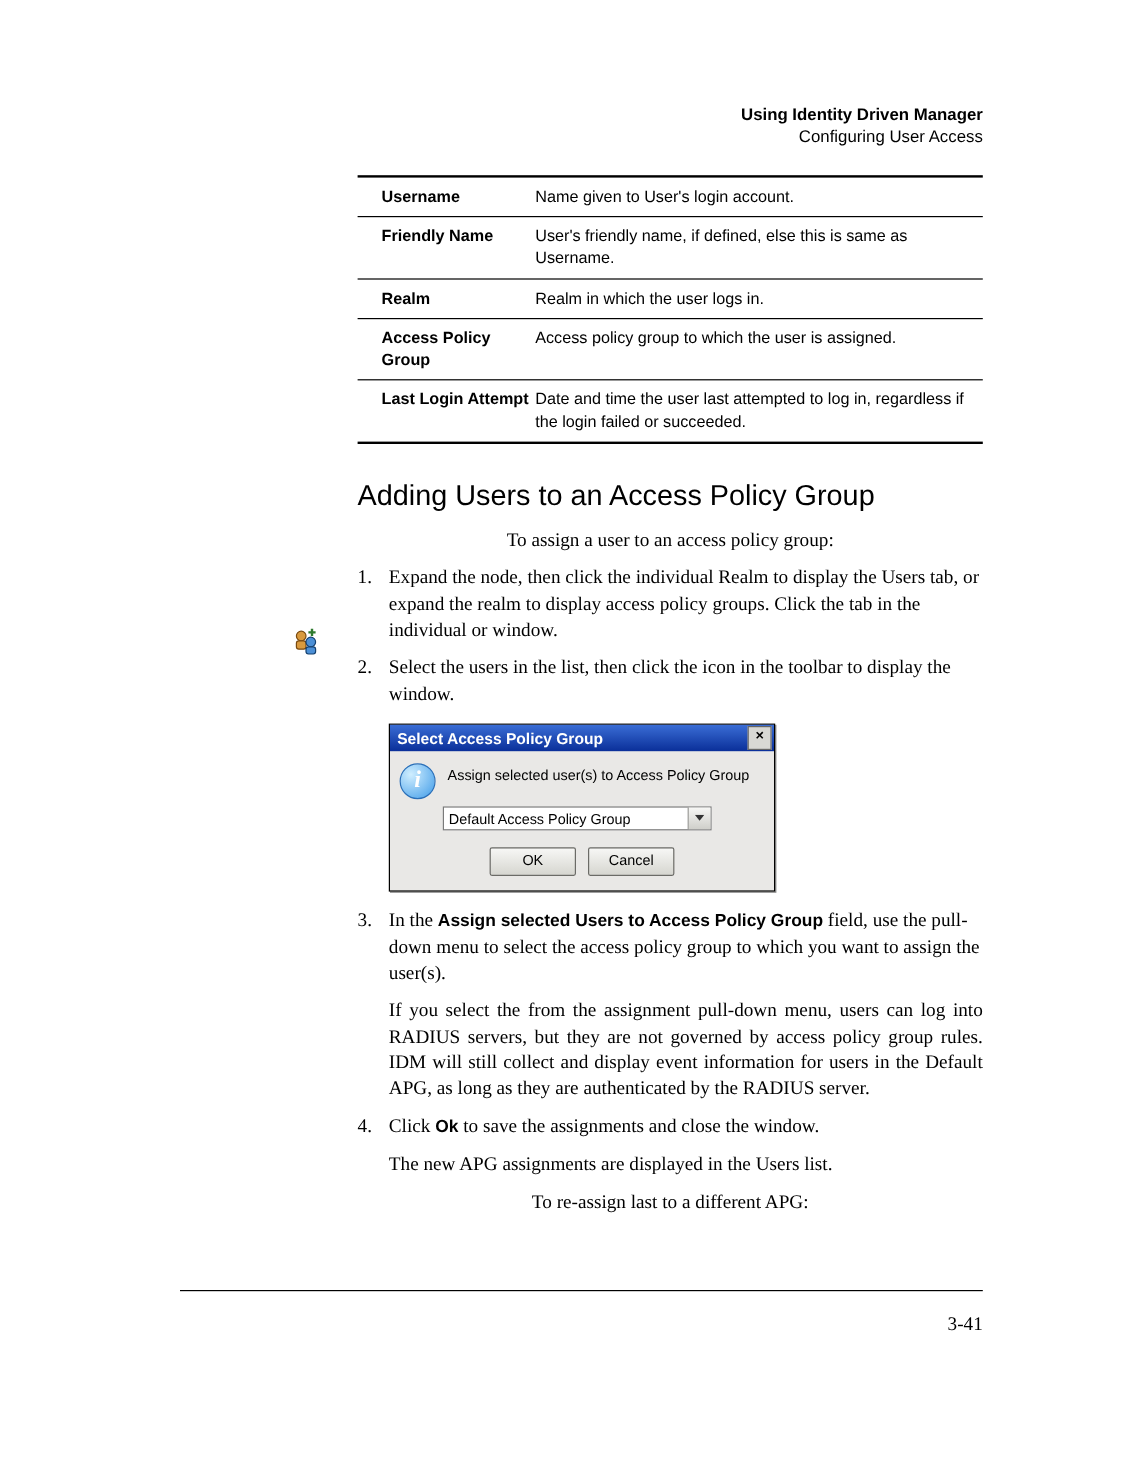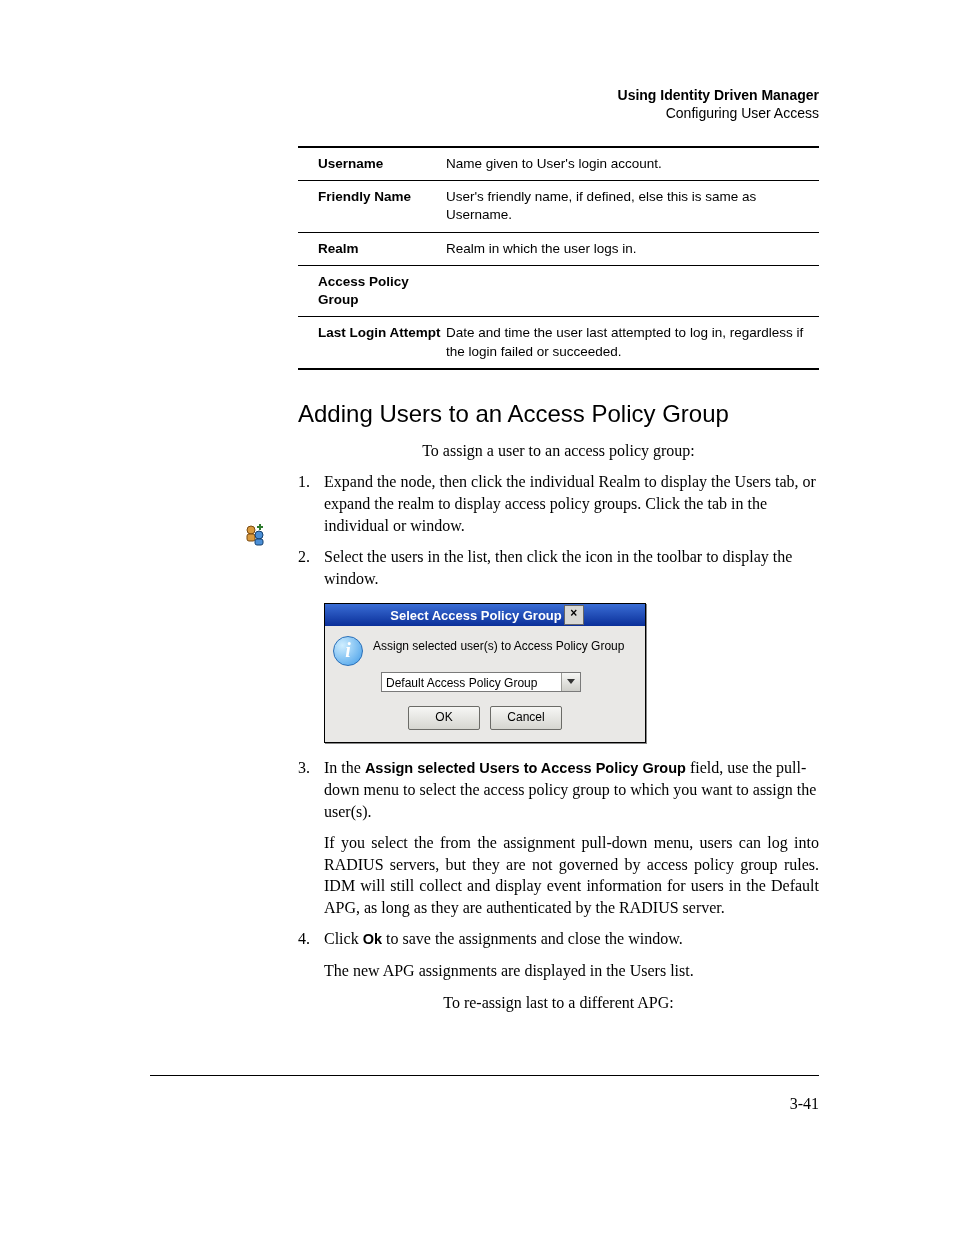--- a/index.html
+++ b/index.html
@@ -99,21 +99,21 @@
     margin: 14px 0 14px 0;
     border: 1px solid #000;
     background: #e9e8e6;
     font-family: Tahoma, Arial, sans-serif;
     font-size: 12px;
     box-shadow: 1px 1px 0 #888;
   }
   .dialog-titlebar {
     display: flex;
     align-items: center;
-    justify-content: center;
+    justify-content: space-between;
     height: 22px;
     background: linear-gradient(#3a6dd5, #0a2f99);
     color: #fff;
     font-weight: bold;
     font-size: 13px;
     padding-left: 6px;
   }
   .dialog-close {
     width: 18px;
     height: 18px;
@@ -148,22 +148,22 @@
     text-align: center;
     border: 1px solid #2a6fb8;
   }
   .dialog-label {
     color: #000000;
     font-size: 12px;
     padding-top: 2px;
   }
   .combo {
     display: flex;
-    margin: 6px 0 0 48px;
-    width: 200px;
+    margin: 6px 0 0 36px;
+    width: 224px;
     height: 20px;
     background: #fff;
     border: 1px solid #7a7a7a;
     box-sizing: border-box;
   }
   .combo-text {
     flex: 1;
     font-size: 12px;
     padding: 2px 4px;
     white-space: nowrap;
@@ -227,20 +227,21 @@
     <div class="def-row">
       <div class="def-term">Friendly Name</div>
       <div class="def-desc">User's friendly name, if defined, else this is same as Username.</div>
     </div>
     <div class="def-row">
       <div class="def-term">Realm</div>
       <div class="def-desc">Realm in which the user logs in.</div>
     </div>
     <div class="def-row">
       <div class="def-term">Access Policy Group</div>
+      <div class="def-desc">Access policy group to which the user is assigned.</div>
     </div>
     <div class="def-row">
       <div class="def-term">Last Login Attempt</div>
       <div class="def-desc">Date and time the user last attempted to log in, regardless if the login failed or succeeded.</div>
     </div>
   </div>
 
   <div class="body-col">
 
     <h2 class="section">Adding Users to an Access Policy Group</h2>

